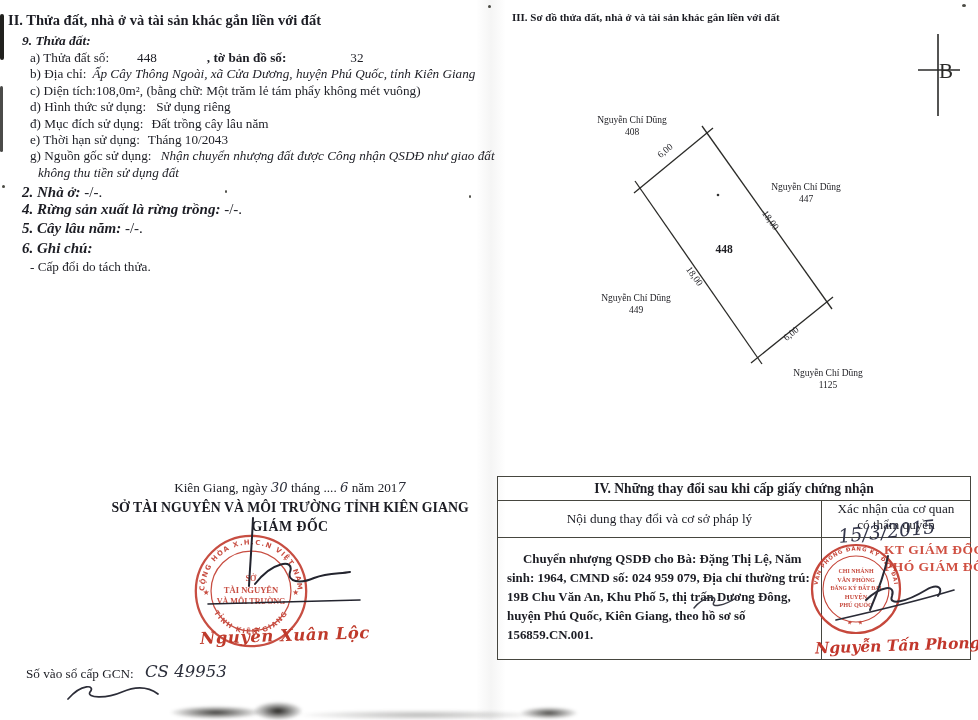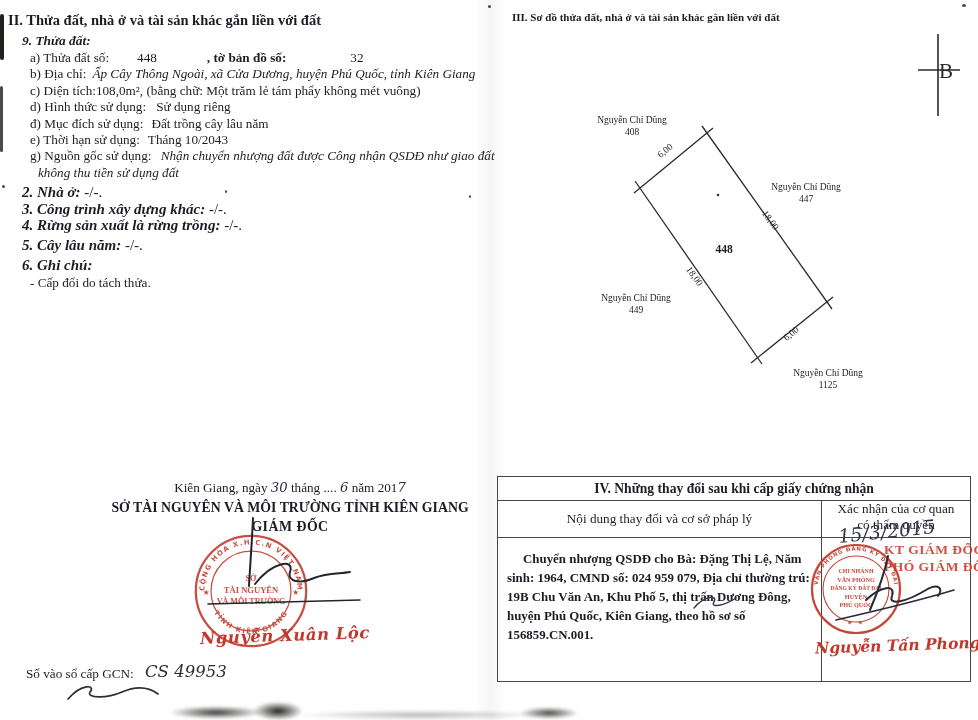--- a/index.html
+++ b/index.html
@@ -30,21 +30,21 @@
   .stamp-left{position:absolute;left:192px;top:532px;opacity:.9;}
   .sigL{position:absolute;left:200px;top:512px;}
   .signer-name{position:absolute;left:190px;top:626px;width:190px;text-align:center;
      font-family:"DejaVu Serif",serif;font-style:italic;font-weight:bold;font-size:16.5px;
      color:#bf3a2b;transform:rotate(-2deg);letter-spacing:.5px;}
   .hand{font-family:"DejaVu Serif",serif;font-style:italic;color:#2b2e3a;}
   .gcn{position:absolute;left:26px;top:663px;font-size:13.2px;}
   .gcn .hand{font-size:16.5px;position:relative;top:-1px;}
   .scribble{position:absolute;left:62px;top:679px;}
   
-  .tbl{position:absolute;left:497px;top:476px;width:474px;height:206px;box-sizing:border-box;
+  .tbl{position:absolute;left:497px;top:476px;width:474px;height:184px;box-sizing:border-box;
        border:1.6px solid #46463f;display:flex;flex-direction:column;background:rgba(255,255,255,.12);}
   .tbl-title{height:23px;border-bottom:1.6px solid #46463f;display:flex;align-items:center;justify-content:center;
        font-weight:bold;font-size:13.6px;}
   .tbl-head{height:36px;border-bottom:1.6px solid #46463f;display:flex;}
   .tbl-body{flex:1;display:flex;}
   .c1{width:324px;border-right:1.6px solid #46463f;box-sizing:border-box;}
   .c2{flex:1;position:relative;}
   .th1{display:flex;align-items:center;justify-content:center;font-size:13.2px;}
   .th2{display:flex;flex-direction:column;align-items:center;justify-content:flex-start;font-size:13.2px;line-height:16px;}
   .entry{padding:12px 8px 0 9px;text-indent:16px;font-weight:bold;font-size:12.9px;line-height:19px;}
@@ -94,21 +94,20 @@
       <span>đ) Mục đích sử dụng:</span><span class="ml8">Đất trồng cây lâu năm</span>
     </div>
     <div class="ln">
       <span>e) Thời hạn sử dụng:</span><span class="ml8">Tháng 10/2043</span>
     </div>
     <div class="ln-wrap">
       <span>g) Nguồn gốc sử dụng:</span>
       <span class="ml6">Nhận chuyển nhượng đất được Công nhận QSDĐ như giao đất không thu tiền sử dụng đất</span>
     </div>
     <div class="itm mt4"><b>2. Nhà ở:</b> <span>-/-.</span></div>
-    <div class="itm"><b>3. Công trình xây dựng khác:</b> <span>-/-.</span></div>
     <div class="itm"><b>4. Rừng sản xuất là rừng trồng:</b> <span>-/-.</span></div>
     <div class="itm mt4"><b>5. Cây lâu năm:</b> <span>-/-.</span></div>
     <div class="itm mt4"><b>6. Ghi chú:</b></div>
     <div class="note-line">- Cấp đổi do tách thửa.</div>
   </div>
 
   <div class="sec3-title">III. Sơ đồ thửa đất, nhà ở và tài sản khác gắn liền với đất</div>
 
   <svg class="north" width="48" height="90" viewBox="0 0 48 90">
     <line x1="22" y1="4" x2="22" y2="86" stroke="#2a2a28" stroke-width="1.6"></line>

